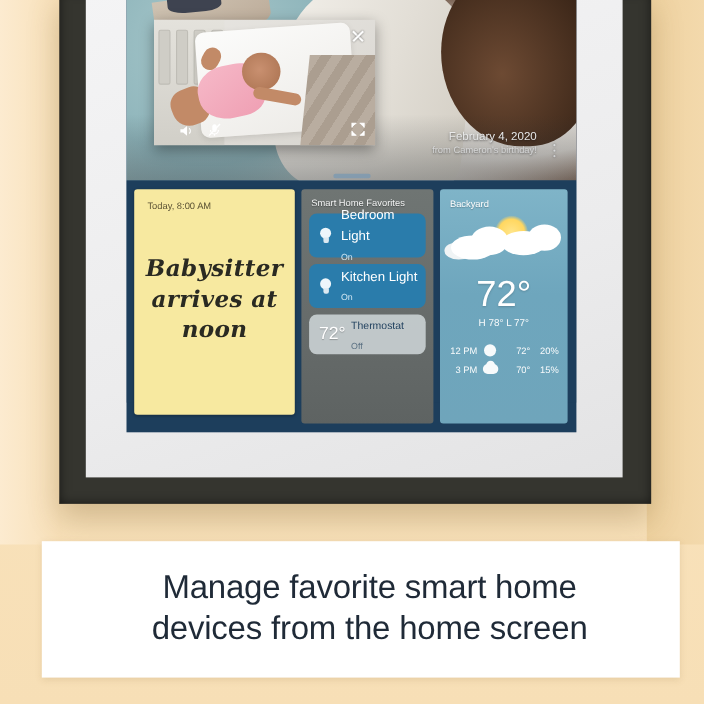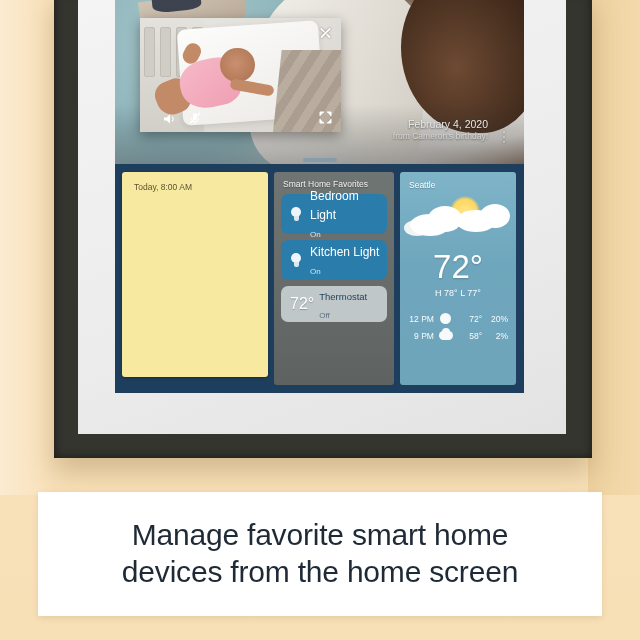--- a/index.html
+++ b/index.html
@@ -183,21 +183,21 @@
     border-radius:50%;background:#fff;}
   .mini-pc{width:14px;height:9px;border-radius:6px;background:#fff;position:relative;}
   .mini-pc:before{content:"";position:absolute;left:-2px;top:-4px;width:8px;height:8px;
     border-radius:50%;background:#ffe9a8;}
   .mini-pc:after{content:"";position:absolute;left:4px;top:-3px;width:8px;height:8px;
     border-radius:50%;background:#fff;}
 
   
   .caption{position:absolute;left:38px;top:492px;width:564px;height:124px;
     background:#fff;box-shadow:0 2px 6px rgba(150,120,70,.18);
-    display:flex;align-items:center;justify-content:center;}
+    display:flex;align-items:center;justify-content:center;padding-left:16px;}
   .caption p{margin:0;text-align:center;color:#1f2a37;
     font-size:30px;line-height:1.22;font-weight:400;letter-spacing:-.2px;}
 </style>
 </head>
 <body>
 
 <div class="stage">
 
   <div class="bg-left"></div>
   <div class="bg-right"></div>
@@ -271,20 +271,21 @@
         </svg>
       </div>
     </div>
 
     <div class="handle"></div>
 
     <div class="rail">
 
       <div class="w-note">
         <div class="note-time">Today, 8:00 AM</div>
+        <div class="note-body">Babysitter arrives at noon</div>
       </div>
 
       <div class="w-smart">
         <div class="smart-title">Smart Home Favorites</div>
 
         <div class="tile tile-on">
           <span class="bulb">
               <b></b>
               <i></i>
             </span>
@@ -309,21 +310,21 @@
         <div class="tile tile-therm">
           <span class="therm-temp">72°</span>
           <span class="therm-txt">
             <span class="therm-name">Thermostat</span><br>
             <span class="therm-state">Off</span>
           </span>
         </div>
       </div>
 
       <div class="w-weather">
-        <div class="wx-city">Seattle</div>
+        <div class="wx-city">Backyard</div>
 
         <div class="wx-art">
           <div class="sun"></div>
           <div class="cl e"></div>
           <div class="cl a"></div>
           <div class="cl b"></div>
           <div class="cl d"></div>
           <div class="cl c"></div>
         </div>
 
@@ -333,26 +334,26 @@
         <div class="wx-rows">
           <div class="wx-row">
             <span class="wx-t">12 PM</span>
             <span class="wx-i">
                 <span class="mini-sun"></span>
               </span>
             <span class="wx-d">72°</span>
             <span class="wx-p">20%</span>
           </div>
           <div class="wx-row">
-            <span class="wx-t">9 PM</span>
+            <span class="wx-t">3 PM</span>
             <span class="wx-i">
                 <span class="mini-cloud"></span>
               </span>
-            <span class="wx-d">58°</span>
-            <span class="wx-p">2%</span>
+            <span class="wx-d">70°</span>
+            <span class="wx-p">15%</span>
           </div>
         </div>
       </div>
 
     </div>
   </div>
 
   <div class="caption">
     <p>
       <span>Manage favorite smart home</span><br>

